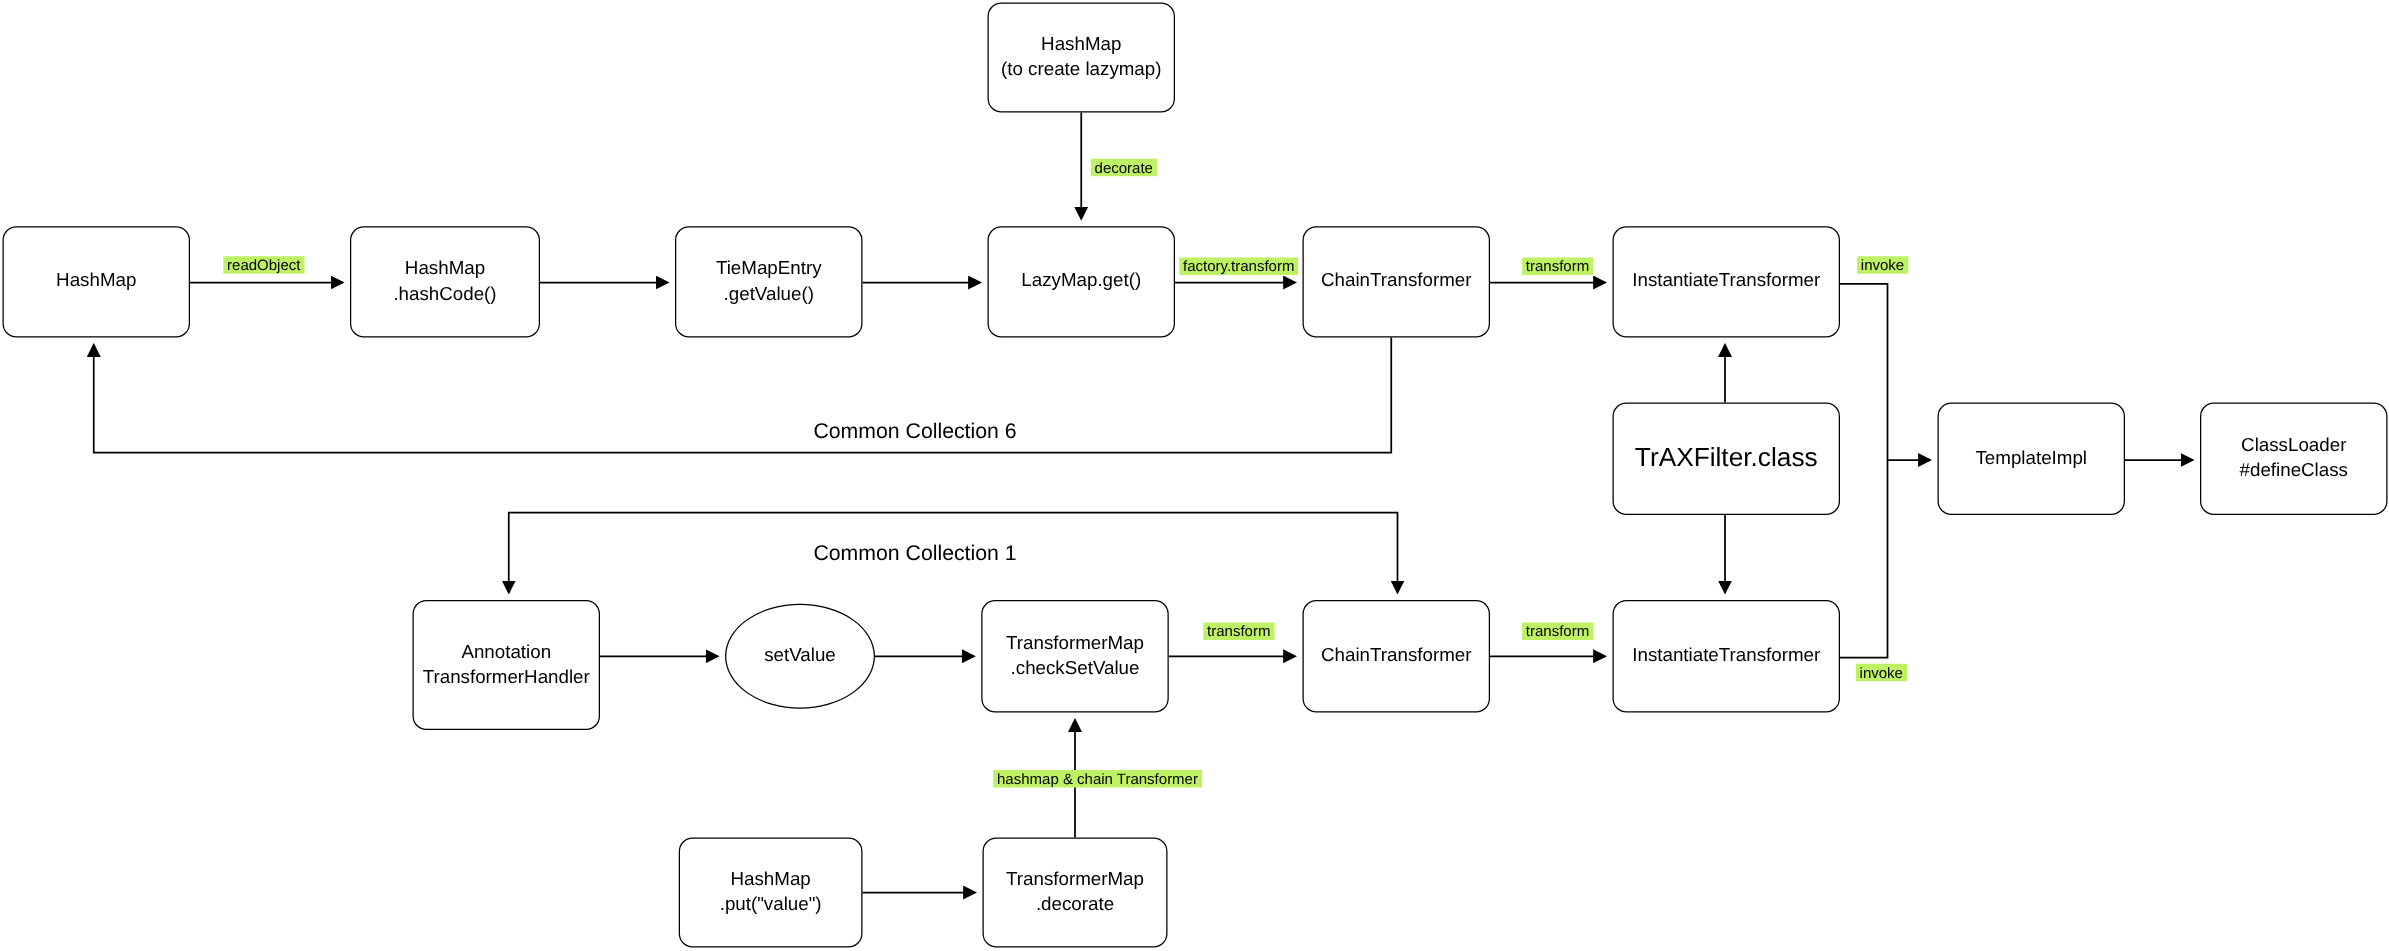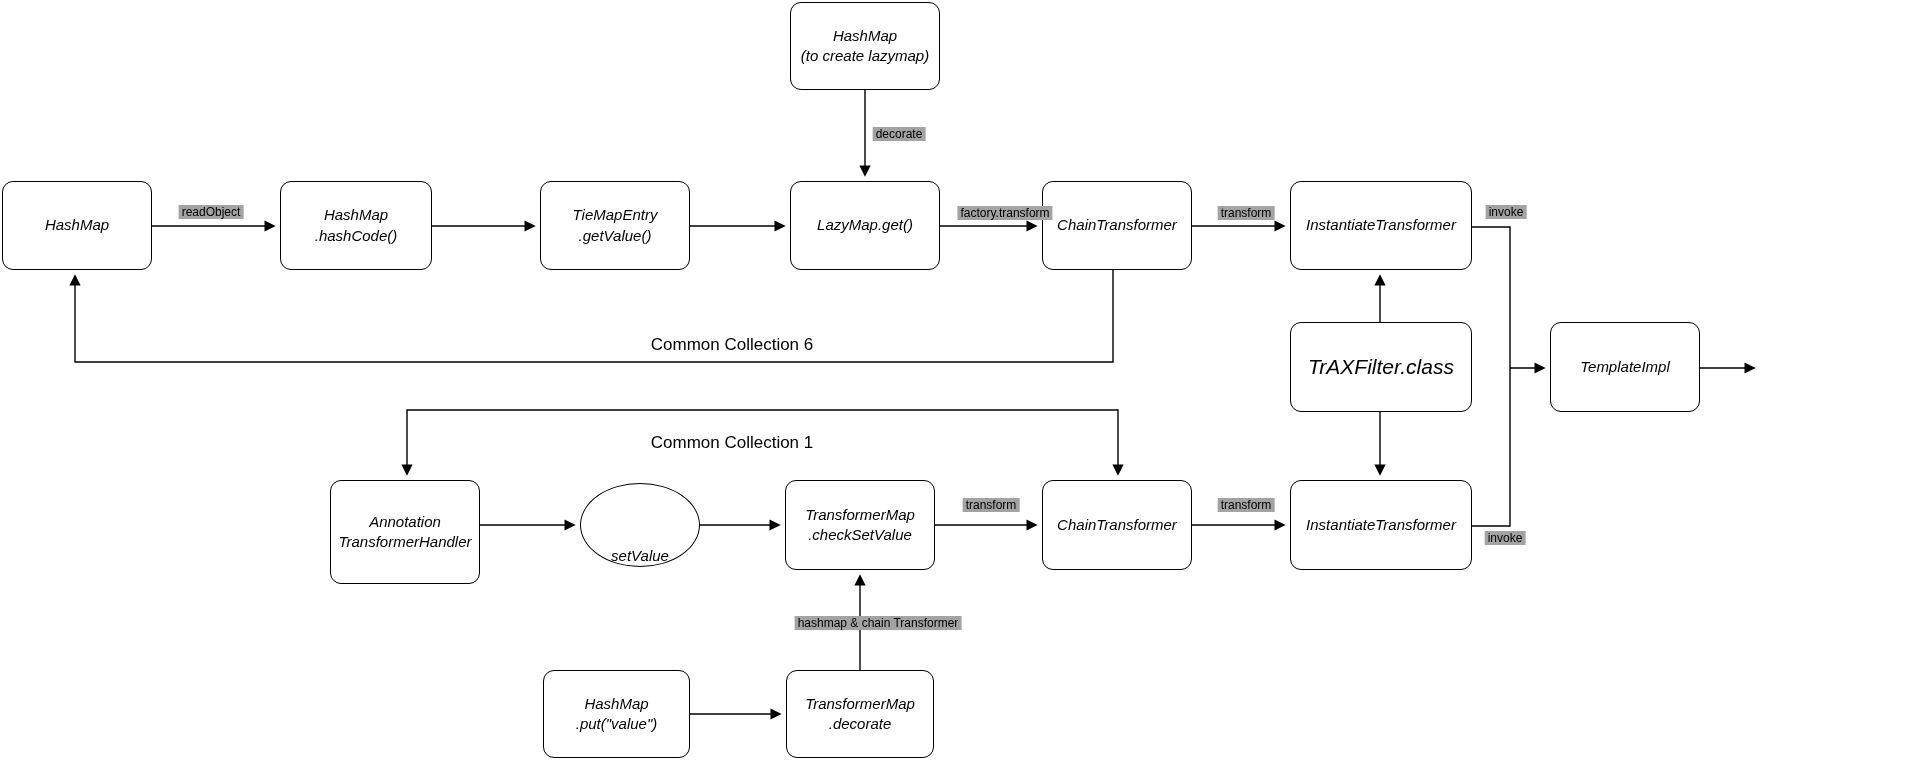--- a/index.html
+++ b/index.html
@@ -2,26 +2,26 @@
 <html><head>
 <meta charset="utf-8">
 <style>
   html,body{margin:0;padding:0;background:#ffffff;}
   body{width:1911px;height:761px;overflow:hidden;position:relative;
        font-family:"Liberation Sans",sans-serif;color:#000;}
   .canvas{position:absolute;left:0;top:0;width:1911px;height:761px;}
   svg.edges{position:absolute;left:0;top:0;width:1911px;height:761px;pointer-events:none;}
   .node{position:absolute;box-sizing:border-box;background:#ffffff;border:1.4px solid #000;
         border-radius:11px;display:flex;align-items:center;justify-content:center;
-        text-align:center;font-size:15px;line-height:1.35;font-style:italic;}
+        text-align:center;font-size:15px;line-height:1.35;}
   .node-label{white-space:pre-line;}
-  .ellipse{border-radius:50%;align-items:flex-end;}
+  .ellipse{border-radius:50%;}
   .big{font-size:21px;}
   .edge-label{position:absolute;transform:translate(-50%,-50%);font-size:12px;
-              background:#a3a3a3;padding:0 3px;white-space:nowrap;}
+              background:#bef264;padding:0 3px;white-space:nowrap;}
   .loop-label{font-size:17px;background:transparent;}
 </style>
 </head>
 <body>
 
 <div class="canvas">
 
   <svg class="edges" viewBox="0 0 1911 761" xmlns="http://www.w3.org/2000/svg">
     <defs>
       <marker id="arrow" viewBox="0 0 10 10" refX="8.5" refY="5" markerWidth="8" markerHeight="8" orient="auto-start-reverse">
@@ -91,20 +91,24 @@
     </div>
 
   <div class="node" style="left:1550px;top:322px;width:150px;height:90px;">
     <span class="node-label">TemplateImpl</span>
     </div>
 
   <div class="node big" style="left:1290px;top:322px;width:182px;height:90px;">
     <span class="node-label">TrAXFilter.class</span>
     </div>
 
+  <div class="node" style="left:1760px;top:322px;width:150px;height:90px;">
+    <span class="node-label">ClassLoader
+#defineClass</span>
+    </div>
 
   <div class="node" style="left:330px;top:480px;width:150px;height:104px;">
     <span class="node-label">Annotation
 TransformerHandler</span>
     </div>
 
   <div class="node ellipse" style="left:580px;top:483px;width:120px;height:84px;">
     <span class="node-label">setValue</span>
     </div>
 
@@ -126,21 +130,21 @@
 .put("value")</span>
     </div>
 
   <div class="node" style="left:786px;top:670px;width:148px;height:88px;">
     <span class="node-label">TransformerMap
 .decorate</span>
     </div>
 
   <div class="edge-label" style="left:211px;top:212px;text-align:center;">readObject</div>
   <div class="edge-label" style="left:899px;top:134px;">decorate</div>
-  <div class="edge-label" style="left:991px;top:213px;margin-left:14px;">factory.transform</div>
+  <div class="edge-label" style="left:991px;top:213px;">factory.transform</div>
   <div class="edge-label" style="left:1246px;top:213px;">transform</div>
   <div class="edge-label" style="left:1506px;top:212px;">invoke</div>
   <div class="edge-label loop-label" style="left:732px;top:345px;">Common Collection 6</div>
   <div class="edge-label loop-label" style="left:732px;top:443px;">Common Collection 1</div>
   <div class="edge-label" style="left:991px;top:505px;">transform</div>
   <div class="edge-label" style="left:1246px;top:505px;">transform</div>
   <div class="edge-label" style="left:1505px;top:538px;">invoke</div>
   <div class="edge-label" style="left:878px;top:623px;">hashmap &amp; chain Transformer</div>
 
 </div>

